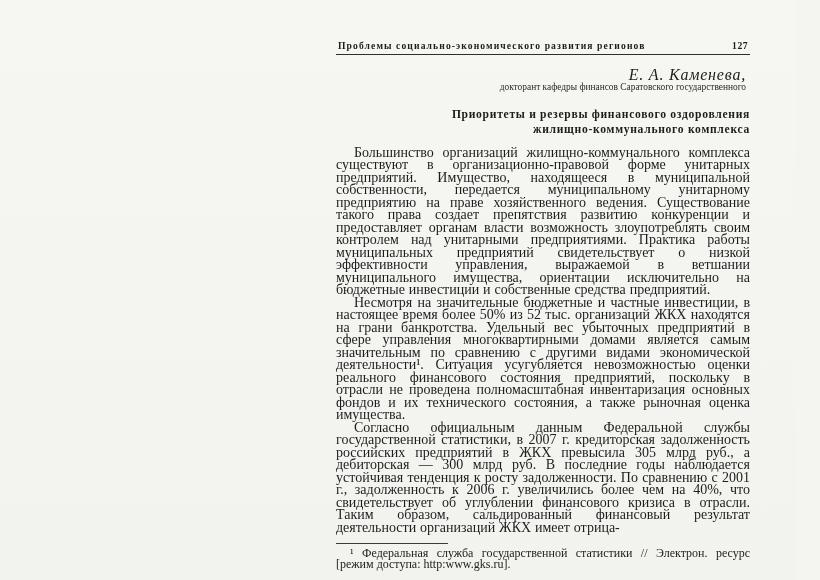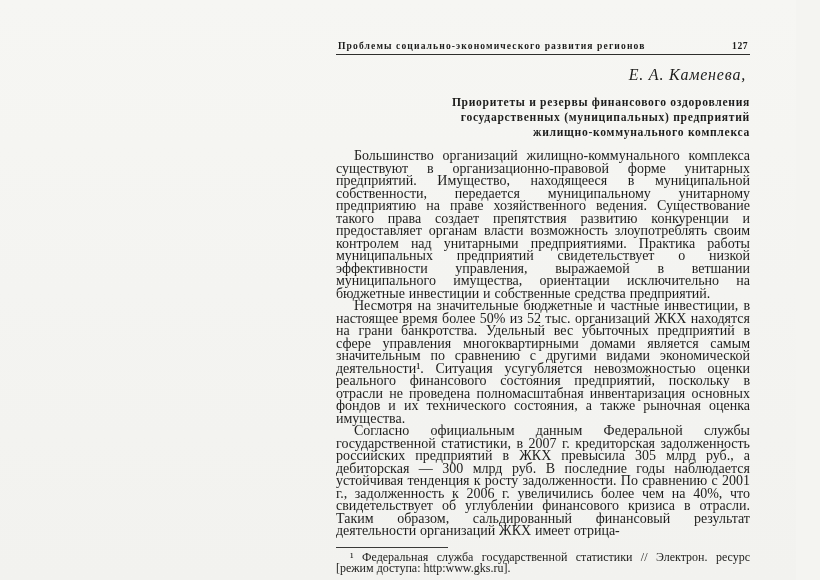--- a/index.html
+++ b/index.html
@@ -101,25 +101,25 @@
   <div class="column">
 
     <div class="running-head-row">
       <span class="running-head-title">Проблемы социально-экономического развития регионов</span>
       <span class="running-head-page">127</span>
     </div>
     <hr class="header-rule">
 
     <div class="author-block">
       <div class="author-name">Е. А. Каменева,</div>
+      <div class="author-aff">докторант кафедры финансов Саратовского государственного</div>
     </div>
 
     <div class="article-title">
       <div>Приоритеты и резервы финансового оздоровления</div>
-      <div>государственных (муниципальных) предприятий</div>
       <div>жилищно-коммунального комплекса</div>
     </div>
 
     <div class="body-text">
       <p>Большинство организаций жилищно-коммунального комплекса существуют в организационно-правовой форме унитарных предприятий. Имущество, находящееся в муниципальной собственности, передается муниципальному унитарному предприятию на праве хозяйственного ведения. Существование такого права создает препятствия развитию конкуренции и предоставляет органам власти возможность злоупотреблять своим контролем над унитарными предприятиями. Практика работы муниципальных предприятий свидетельствует о низкой эффективности управления, выражаемой в ветшании муниципального имущества, ориентации исключительно на бюджетные инвестиции и собственные средства предприятий.</p>
       <p>Несмотря на значительные бюджетные и частные инвестиции, в настоящее время более 50% из 52 тыс. организаций ЖКХ находятся на грани банкротства. Удельный вес убыточных предприятий в сфере управления многоквартирными домами является самым значительным по сравнению с другими видами экономической деятельности¹. Ситуация усугубляется невозможностью оценки реального финансового состояния предприятий, поскольку  в отрасли не проведена полномасштабная инвентаризация основных фондов и их технического состояния, а также рыночная оценка имущества.</p>
       <p>Согласно официальным данным Федеральной службы государственной статистики, в 2007 г. кредиторская задолженность российских предприятий в ЖКХ превысила 305 млрд руб., а дебиторская — 300 млрд руб. В последние годы наблюдается устойчивая тенденция к росту задолженности. По сравнению с 2001 г., задолженность к 2006 г. увеличились более чем на 40%, что свидетельствует об углублении финансового кризиса в отрасли. Таким образом, сальдированный финансовый результат деятельности организаций ЖКХ имеет отрица-</p>
     </div>
 
     <div class="footnote-block">

